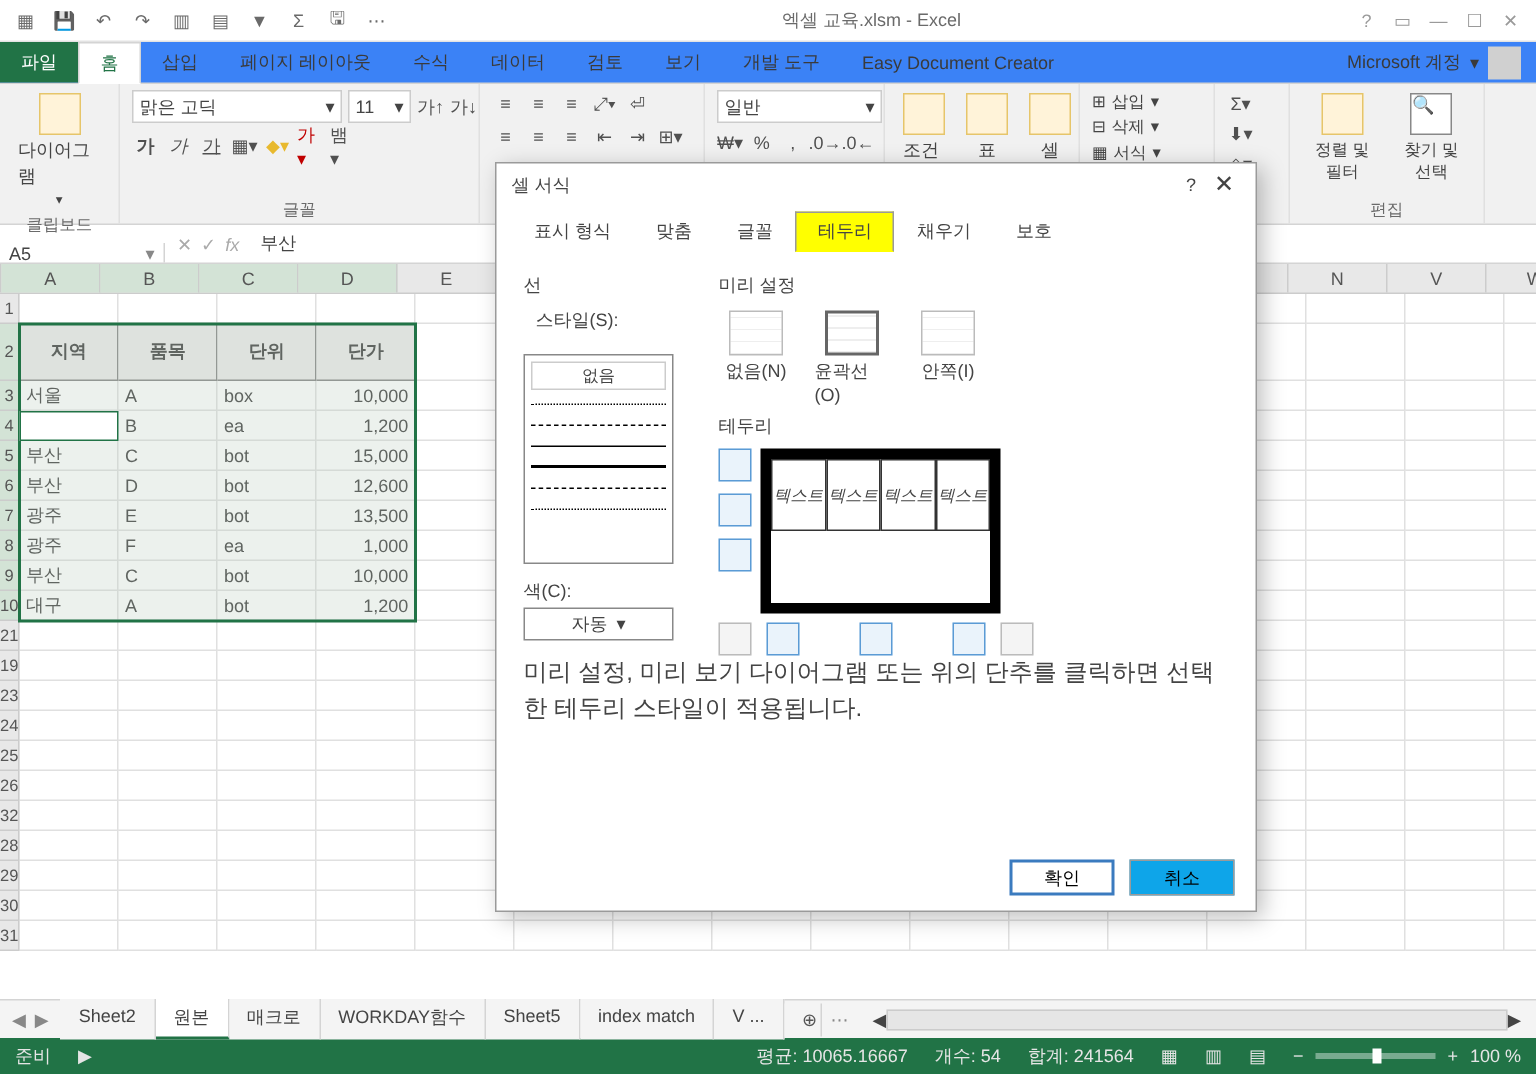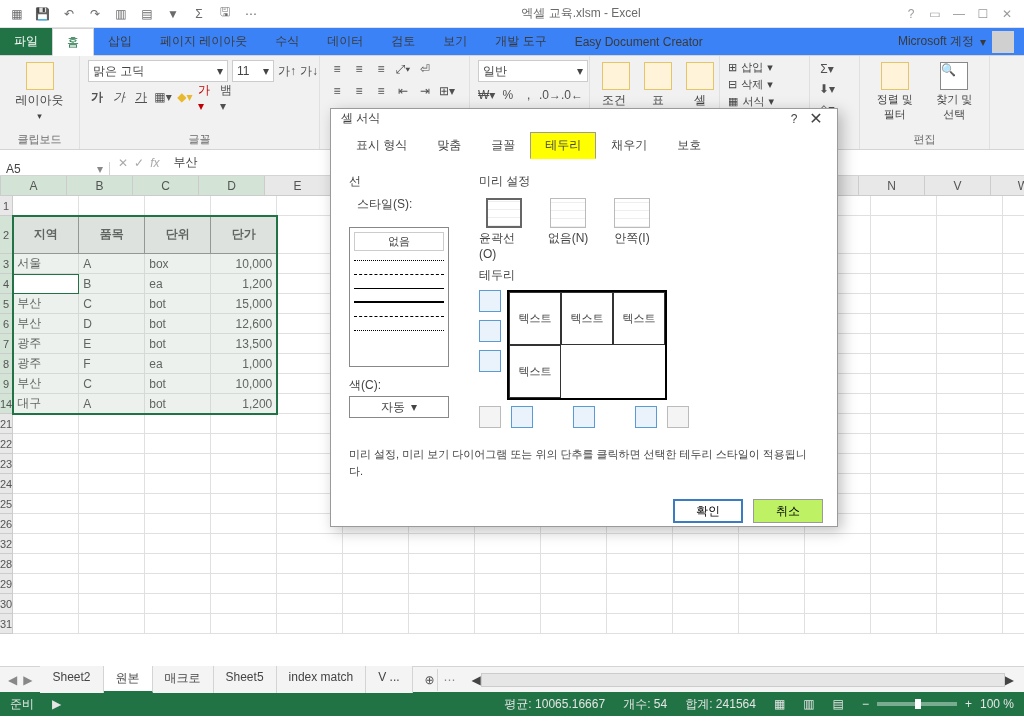--- a/index.html
+++ b/index.html
@@ -72,21 +72,21 @@
 .hscroll-track { flex:1; height:14px; background:#e6e6e6; border:1px solid #ccc; position:relative;}
 
 
 .statusbar { height: 24px; background: #217346; color: #e5e5e5; display: flex; align-items: center; font-size: 12px; padding: 0 10px; gap: 18px; }
 .statusbar .spacer { flex: 1; }
 .zoom { display:flex; align-items:center; gap:8px;}
 .zoom-track { width:80px; height:4px; background: rgba(255,255,255,0.4); position:relative;}
 .zoom-thumb { position:absolute; left:38px; top:-3px; width:6px; height:10px; background:#fff;}
 
 
-.dialog { position: absolute; left: 330px; top: 108px; width: 508px; height: 419px; background: #fff; border: 1px solid #9a9a9a; box-shadow: 4px 4px 14px rgba(0,0,0,0.25); display:flex; flex-direction:column;}
+.dialog { position: absolute; left: 330px; top: 108px; width: 508px; height: 500px; background: #fff; border: 1px solid #9a9a9a; box-shadow: 4px 4px 14px rgba(0,0,0,0.25); display:flex; flex-direction:column;}
 .dlg-title { height: 28px; display: flex; align-items: center; padding: 0 10px; font-size: 12px; }
 .dlg-title .sp { flex:1; }
 .dlg-close { width:22px; text-align:center; font-size:16px; cursor:pointer;}
 .dlg-help { width:22px; text-align:center; cursor:pointer;}
 .dlg-tabs { display: flex; padding: 4px 10px 0 10px; gap: 0; }
 .dt { padding: 4px 14px; font-size: 12px; cursor: pointer; border: 1px solid transparent; border-bottom:none;}
 .dt-active { background: #ffff00; border: 1px solid #9a9a9a; border-bottom: 1px solid #ffff00; }
 .dlg-body { flex:1; padding: 10px 18px; font-size: 12px; }
 .dlg-row { display:flex; gap: 30px;}
 .dlg-col { display:flex; flex-direction:column;}
@@ -99,26 +99,26 @@
 .line-dotted span{ border-bottom:1px dotted #000;}
 .line-thick span{ border-bottom:2px solid #000;}
 .color-combo { width:100px; height:22px; border:1px solid #888; display:flex; align-items:center; justify-content:center; font-size:12px; gap:6px;}
 .preset-row { display:flex; gap:14px; margin:6px 0 2px 0;}
 .preset-btn { width:50px; display:flex; flex-direction:column; align-items:center; gap:2px; cursor:pointer;}
 .preset-ico { width:36px; height:30px; border:1px solid #bbb; background: repeating-linear-gradient(0deg,#eee,#eee 1px,#fff 1px,#fff 8px);}
 .border-edit { display:flex; gap:6px; align-items:flex-start; margin-top:4px;}
 .side-col { display:flex; flex-direction:column; gap:8px;}
 .bbtn { width:22px; height:22px; border:1px solid #5b9bd5; background:#eaf3fb; cursor:pointer;}
 .bbtn.off { border:1px solid #bbb; background:#f4f4f4;}
-.preview2x2 { width:160px; height:110px; border:2px solid #000000; display:grid; grid-template-columns:1fr 1fr 1fr; grid-template-rows:1fr 1fr;}
+.preview2x2 { width:160px; height:110px; border:7px solid #000000; display:grid; grid-template-columns:1fr 1fr 1fr 1fr; grid-template-rows:1fr 1fr;font-style:italic;}
 .pv-cell { border:1px solid #333; display:flex; align-items:center; justify-content:center; font-size:11px;}
 .bottom-btns-row { display:flex; gap:10px; margin-top:6px;}
-.hint { margin-top: 18px; font-size: 11px; color:#444; line-height:1.5;}
+.hint { font-size: 16px; color:#444; line-height:1.5;}
 .dlg-footer { padding: 10px 14px; display:flex; justify-content:flex-end; gap:10px;}
-.btn { min-width:70px; height:24px; border:1px solid #9a9a9a; background:#bef264; font-size:12px; cursor:pointer;}
+.btn { min-width:70px; height:24px; border:1px solid #9a9a9a; background:#0ea5e9; font-size:12px; cursor:pointer;}
 .btn-primary { border:2px solid #3b7bbf; background:#fff;}
 </style>
 </head>
 <body>
 
 <div class="titlebar">
   <div class="qat">
     <span class="qat-btn">▦</span>
     <span class="qat-btn">💾</span>
     <span class="qat-btn">↶</span>
@@ -155,21 +155,21 @@
   <div class="rt-account">
     <span>Microsoft 계정</span> ▾
     <div class="avatar"></div>
   </div>
 </div>
 
 <div class="ribbon">
   <div class="rgrp" style="width:80px">
     <div class="big-btn">
       <div class="big-icon"></div>
-      <span>레이아웃</span>
+      <span>다이어그램</span>
       <span style="font-size:9px">▾</span>
     </div>
     <div class="rgrp-label">클립보드</div>
   </div>
   <div class="rgrp" style="width:240px">
     <div class="rgrp-inner stack" style="gap:6px">
       <div class="font-row">
         <div class="combo" style="width:140px">
             <span>맑은 고딕</span>
             <span style="margin-left:auto">▾</span>
@@ -324,23 +324,23 @@
     <div class="rowhdrs" id="rowhdrs">
         <div class="rh">1</div>
         <div class="rh rh-sel rh-tall">2</div>
         <div class="rh rh-sel">3</div>
         <div class="rh rh-sel">4</div>
         <div class="rh rh-sel">5</div>
         <div class="rh rh-sel">6</div>
         <div class="rh rh-sel">7</div>
         <div class="rh rh-sel">8</div>
         <div class="rh rh-sel">9</div>
-        <div class="rh rh-sel">14</div>
+        <div class="rh rh-sel">10</div>
         <div class="rh">21</div>
-        <div class="rh">22</div>
+        <div class="rh">19</div>
         <div class="rh">23</div>
         <div class="rh">24</div>
         <div class="rh">25</div>
         <div class="rh">26</div>
         <div class="rh">32</div>
         <div class="rh">28</div>
         <div class="rh">29</div>
         <div class="rh">30</div>
         <div class="rh">31</div>
       </div>
@@ -732,20 +732,21 @@
 
 <div class="sheettabs">
   <div class="st-nav">
     <span>◀</span>
     <span>▶</span>
   </div>
   <div id="sheettabs-list" style="display:flex">
       <div class="st">Sheet2</div>
       <div class="st st-active">원본</div>
       <div class="st">매크로</div>
+      <div class="st">WORKDAY함수</div>
       <div class="st">Sheet5</div>
       <div class="st">index match</div>
       <div class="st">V ...</div>
     </div>
   <div class="st st-add">⊕</div>
   <span style="padding:0 6px;color:#888">⋯</span>
   <div class="hscroll">
       <span>◀</span>
       <div class="hscroll-track"></div>
       <span>▶</span>
@@ -816,26 +817,26 @@
         <div class="grp-label" style="margin-top:10px">색(C):</div>
         <div class="color-combo">
             <span>자동</span>
             <span>▾</span>
           </div>
       </div>
       <div class="dlg-col">
         <div class="grp-label">미리 설정</div>
         <div class="preset-row">
           <div class="preset-btn">
+              <div class="preset-ico"></div>
+              <span>없음(N)</span>
+            </div>
+          <div class="preset-btn">
               <div class="preset-ico" style="border:2px solid #666"></div>
               <span>윤곽선(O)</span>
-            </div>
-          <div class="preset-btn">
-              <div class="preset-ico"></div>
-              <span>없음(N)</span>
             </div>
           <div class="preset-btn">
               <div class="preset-ico"></div>
               <span>안쪽(I)</span>
             </div>
         </div>
         <div class="grp-label">테두리</div>
         <div class="border-edit">
           <div class="side-col">
             <div class="bbtn"></div>

